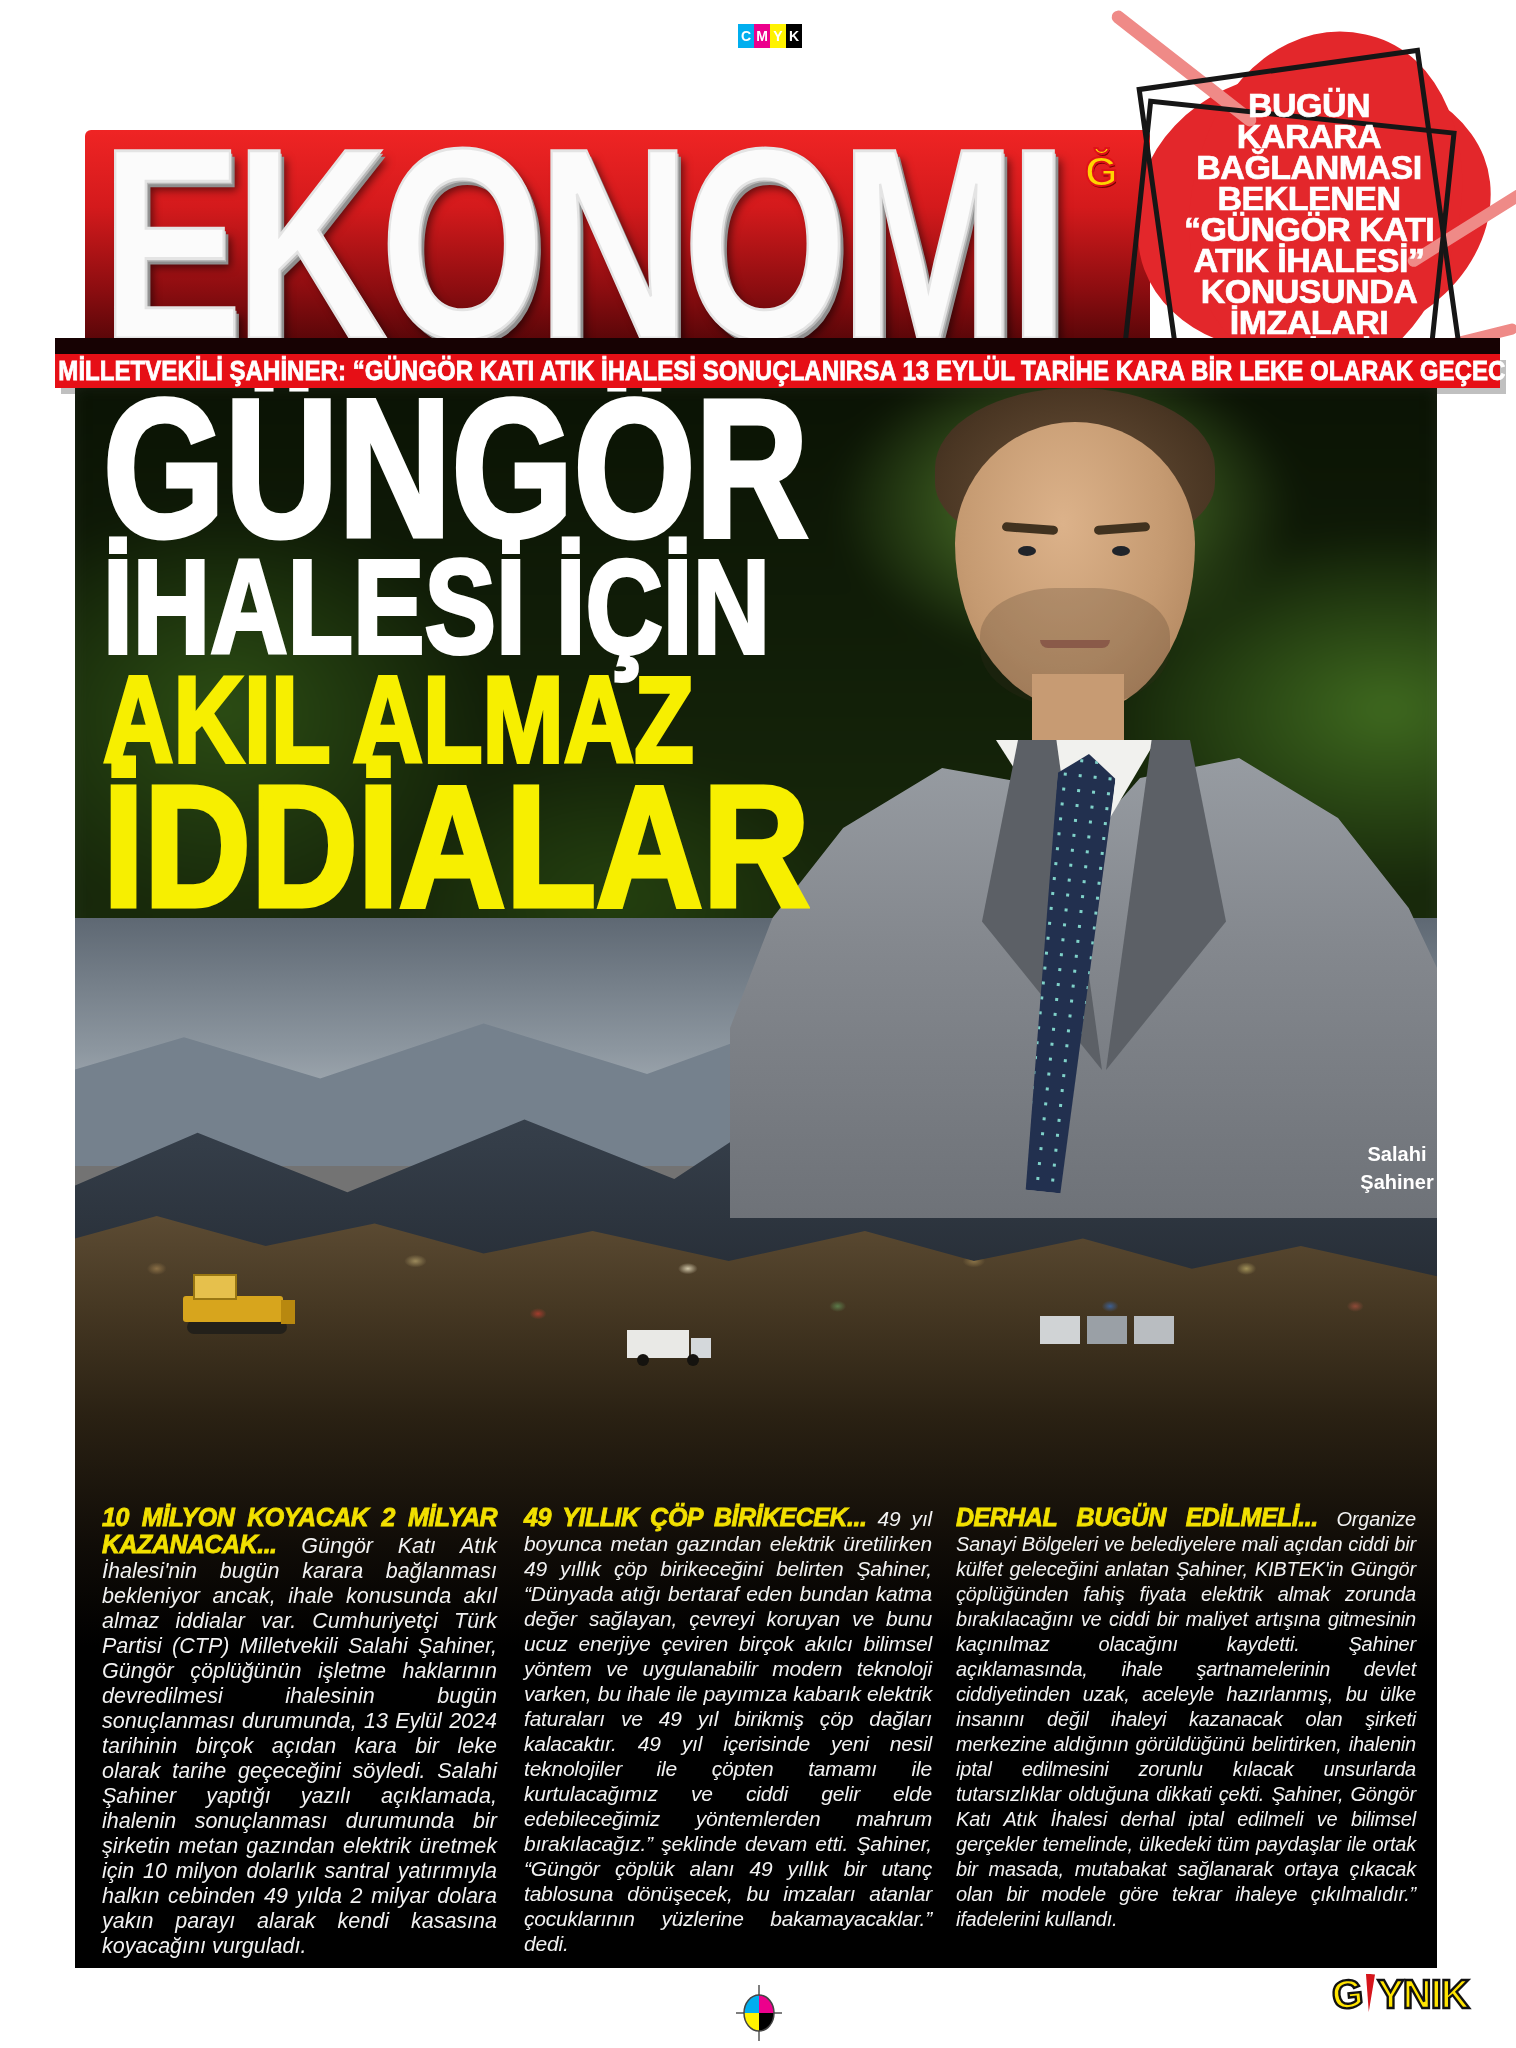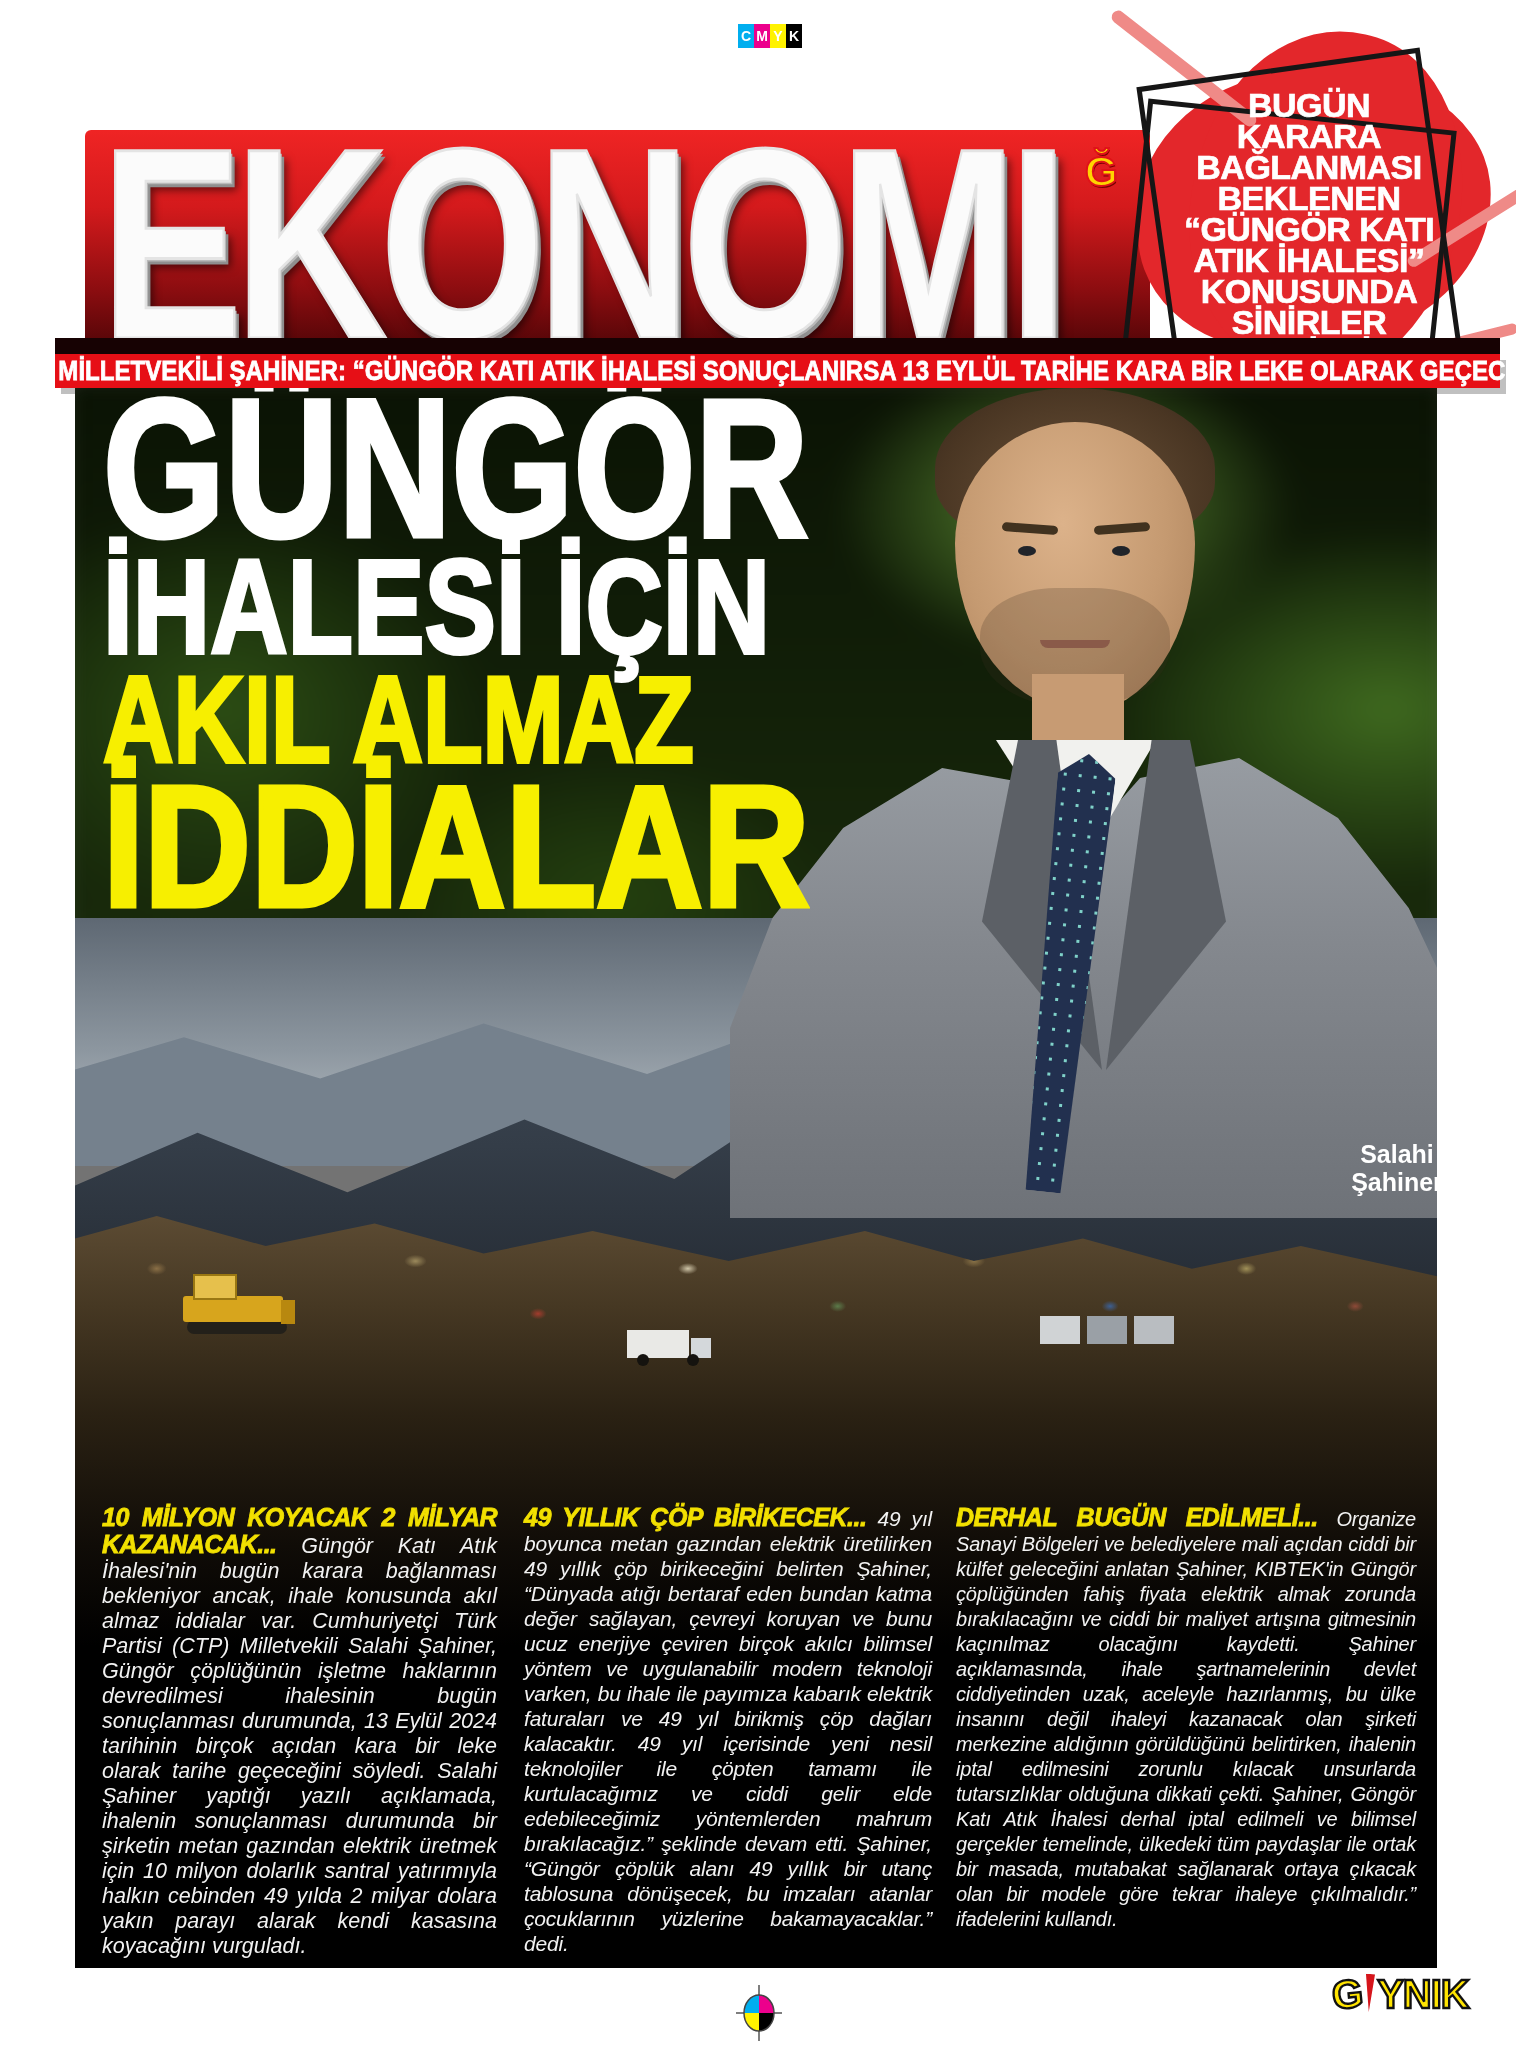--- a/index.html
+++ b/index.html
@@ -140,21 +140,21 @@
   #h4{top:396px;font-size:172px;line-height:124px;color:#f7ef00;-webkit-text-stroke:5px #f7ef00;transform:scaleX(.86);}
 
   
   #quote{position:absolute;left:30px;top:660px;width:430px;}
   #quote div{display:table;background:#f2e40e;color:#0c0c00;font-size:30px;line-height:31px;
              font-weight:700;-webkit-text-stroke:1px #0c0c00;padding:2px 10px 3px 10px;margin-bottom:2px;
              transform:scaleX(.97);transform-origin:left;white-space:nowrap;}
 
   
   #caption{position:absolute;left:1252px;top:752px;width:140px;text-align:center;color:#fff;
-           font-size:25px;line-height:28px;font-weight:700;}
+           font-size:20px;line-height:28px;font-weight:700;}
 
   
   #cols{position:absolute;left:27px;top:1117px;width:1314px;display:flex;color:#f2f2f2;font-style:italic;}
   .col{text-align:justify;}
   #col1{width:395px;margin-right:27px;font-size:21.5px;line-height:25px;}
   #col2{width:408px;margin-right:24px;font-size:21px;line-height:25px;letter-spacing:-0.2px;}
   #col3{width:460px;font-size:20px;line-height:25px;letter-spacing:-0.2px;}
   .colhead{color:#f2e000;font-weight:700;-webkit-text-stroke:.8px #f2e000;font-size:25px;letter-spacing:-0.5px;}
   .col p{margin:0;}
 
@@ -199,21 +199,21 @@
     <div class="streak" id="st4"></div>
     <div class="frame" id="frameA"></div>
     <div class="frame" id="frameB"></div>
     <div id="splash-text">
       <div>BUGÜN KARARA</div>
       <div>BAĞLANMASI</div>
       <div>BEKLENEN</div>
       <div>“GÜNGÖR KATI</div>
       <div>ATIK İHALESİ”</div>
       <div>KONUSUNDA</div>
-      <div>SİNİRLER</div>
+      <div>İMZALARI</div>
       <div>GERİLDİ:</div>
     </div>
   </div>
 
   <div id="kicker-shadowstrip" class="abs"></div>
   <div id="kicker" class="abs">
     <span>CTP MİLLETVEKİLİ ŞAHİNER: “GÜNGÖR KATI ATIK İHALESİ SONUÇLANIRSA 13 EYLÜL TARİHE KARA BİR LEKE OLARAK GEÇECEK”</span>
   </div>
 
   <div id="photo" class="abs">

